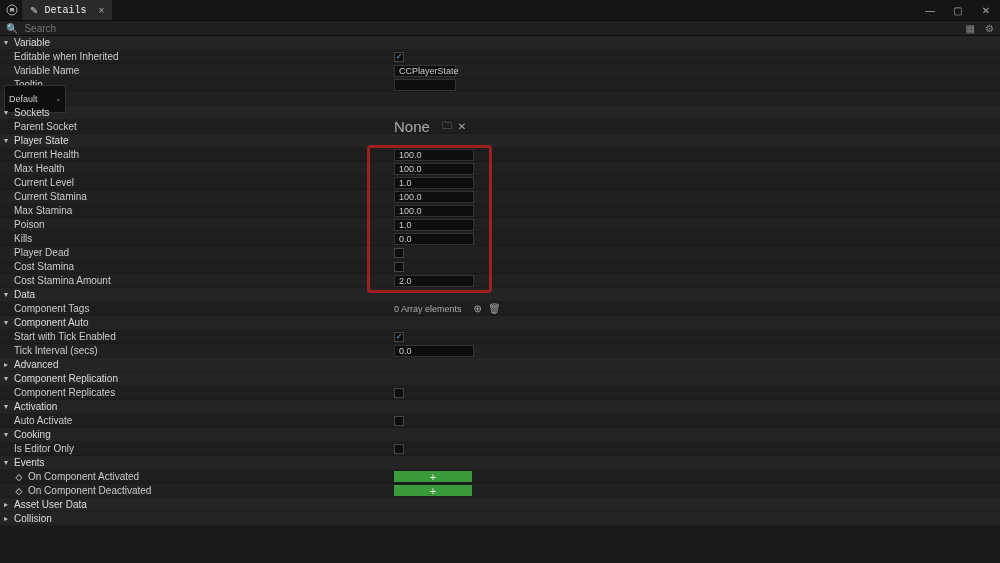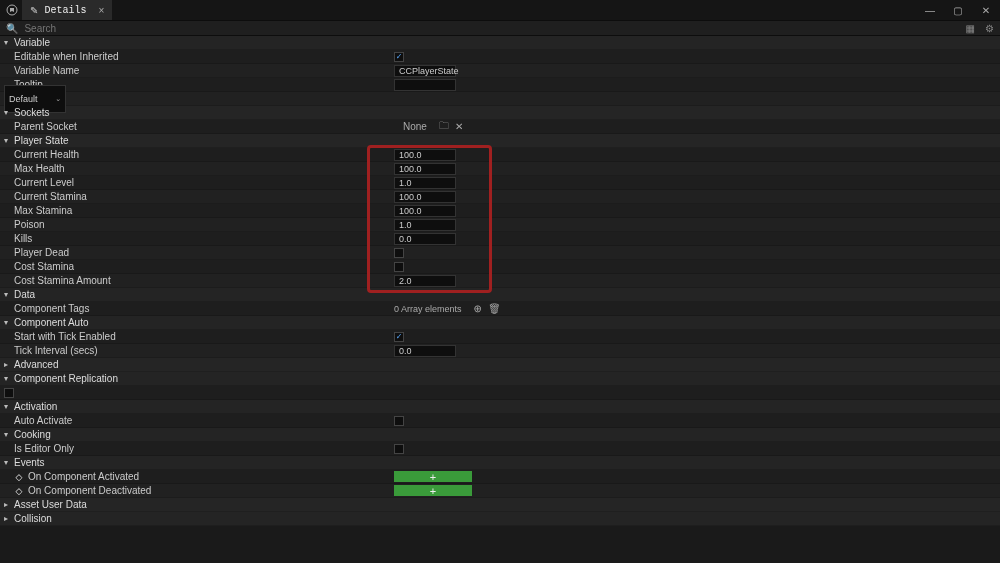--- a/index.html
+++ b/index.html
@@ -29,25 +29,25 @@
 
 .expander { width: 10px; color: #bbb; font-size: 8px; cursor: pointer; user-select: none; }
 .label-col { width: 390px; display: flex; align-items: center; }
 .label-col .indent { display: inline-block; }
 .label-col .text { color: #ccc; font-size: 10px; white-space: nowrap; }
 .header .label-col .text { color: #ddd; font-weight: 500; }
 
 .value-col { flex: 1; display: flex; align-items: center; gap: 6px; padding-right: 20px; }
 
 .text-field { background: #0e0e0e; border: 1px solid #333; height: 12px; width: 62px; color: #ccc; font-size: 9px; padding: 0 4px; display: flex; align-items: center; }
-.num-field { background: #0e0e0e; border: 1px solid #333; height: 12px; width: 62px; color: #ccc; font-size: 9px; padding: 0 4px; display: flex; align-items: center; }
+.num-field { background: #0e0e0e; border: 1px solid #333; height: 12px; width: 80px; color: #ccc; font-size: 9px; padding: 0 4px; display: flex; align-items: center; }
 .combo { background: #0e0e0e; border: 1px solid #333; height: 28px; width: 62px; color: #ccc; font-size: 9px; padding: 0 4px; display: flex; align-items: center; justify-content: space-between; }
 .combo .caret { font-size: 7px; color: #aaa; }
 .checkbox { width: 10px; height: 10px; background: #0e0e0e; border: 1px solid #444; display: flex; align-items: center; justify-content: center; font-size: 8px; color: #5aaaff; }
-.none-lbl { color: #aaa; font-size: 10px; margin-right: 6px; margin-left: 9px; }
+.none-lbl { color: #aaa; font-size: 15px; margin-right: 6px; }
 .icon-btn { color: #aaa; font-size: 10px; cursor: pointer; }
 .array-txt { color: #aaa; font-size: 9px; margin-right: 6px; }
 .plus-circle { color: #aaa; font-size: 10px; cursor: pointer; }
 .trash { color: #aaa; font-size: 10px; cursor: pointer; }
 
 .event-icon { width: 10px; height: 10px; display: inline-flex; align-items: center; justify-content: center; color: #eee; font-size: 9px; margin-right: 4px; }
 .add-btn { background: #3a9b3a; height: 11px; width: 78px; display: flex; align-items: center; justify-content: center; color: #eee; font-size: 11px; cursor: pointer; }
 
 .highlight-box { position: absolute; border: 3px solid #a02020; pointer-events: none; border-radius: 4px; }
 
@@ -292,20 +292,24 @@
       </div>
   </div>
 
   <div class="row header">
     <span class="expander">▾</span>
     <div class="label-col">
         <span class="text">Component Replication</span>
       </div>
   </div>
   <div class="row">
+    <div class="label-col">
+        <span class="indent" style="width:10px"></span>
+        <span class="text">Component Replicates</span>
+      </div>
     <div class="value-col">
         <span class="checkbox"></span>
       </div>
   </div>
 
   <div class="row header">
     <span class="expander">▾</span>
     <div class="label-col">
         <span class="text">Activation</span>
       </div>

